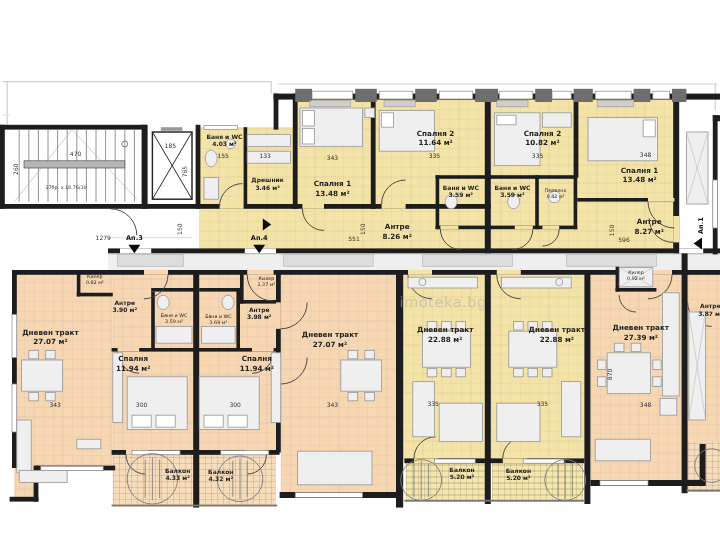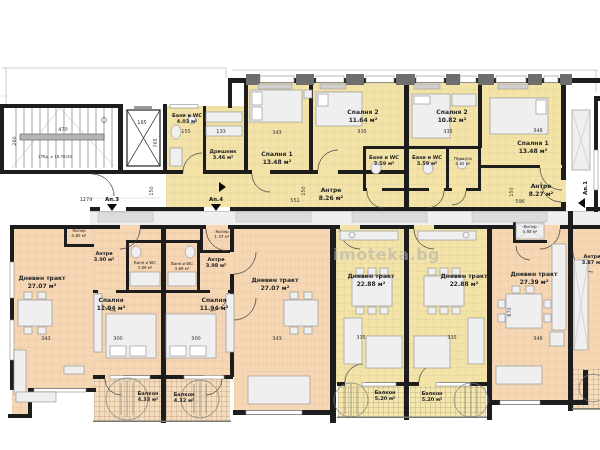--- a/index.html
+++ b/index.html
@@ -27,21 +27,21 @@
   .dim.v{transform:translate(-50%,-50%) rotate(-90deg)}
   .dim.note{font-size:4px}
   .marker{position:absolute;font-size:5.5px;font-weight:700;color:#111;transform:translateX(-50%);white-space:nowrap}
   .marker.v{transform:translate(-50%,-50%) rotate(-90deg)}
   .tri-down{position:absolute;width:0;height:0;border-left:5px solid transparent;
             border-right:5px solid transparent;border-top:7px solid #0a0a0a}
   .tri-left{position:absolute;width:0;height:0;border-top:5px solid transparent;
             border-bottom:5px solid transparent;border-right:7px solid #0a0a0a}
   .tri-right{position:absolute;width:0;height:0;border-top:5px solid transparent;
              border-bottom:5px solid transparent;border-left:7px solid #0a0a0a}
-  .watermark{position:absolute;font-size:16px;font-weight:700;color:#adadad;opacity:.55;letter-spacing:.5px}
+  .watermark{position:absolute;font-size:12px;font-weight:400;color:#adadad;opacity:.55;letter-spacing:.5px}
 </style>
 </head>
 <body>
 
 <div class="plan">
 
   <div class="room yel" style="left:166px;top:106px;width:80px;height:66px"></div>
   <div class="room yel" style="left:246px;top:80px;width:160px;height:92px"></div>
   <div class="room yel" style="left:409px;top:80px;width:156px;height:90px"></div>
   <div class="room yel" style="left:166px;top:172px;width:240px;height:37px"></div>

